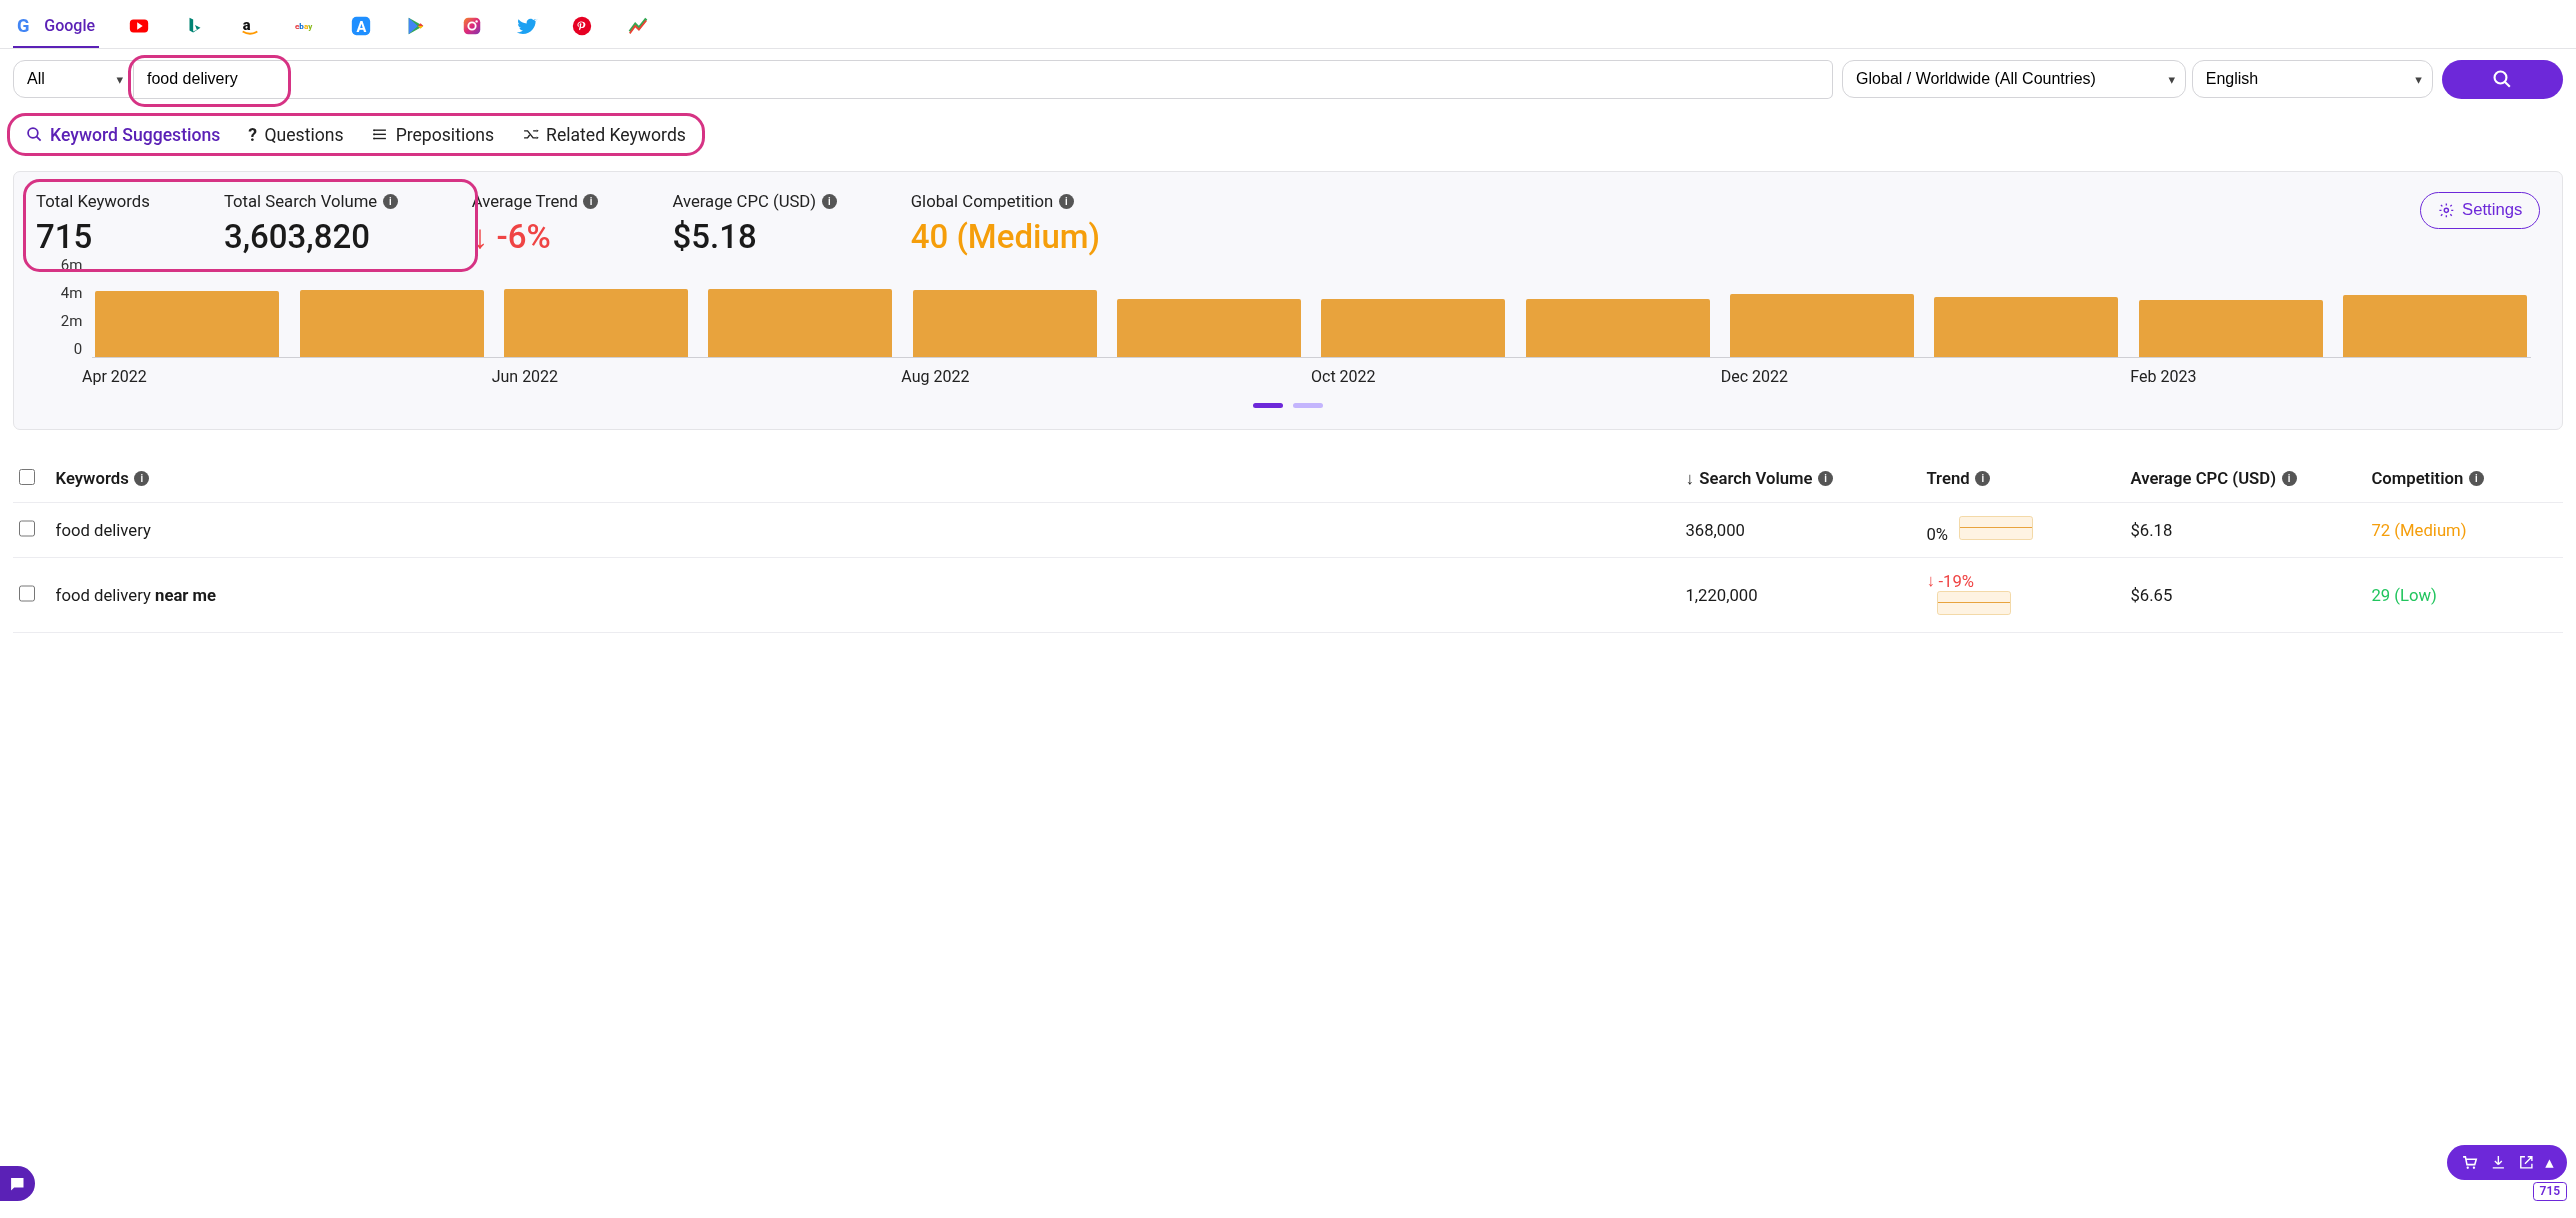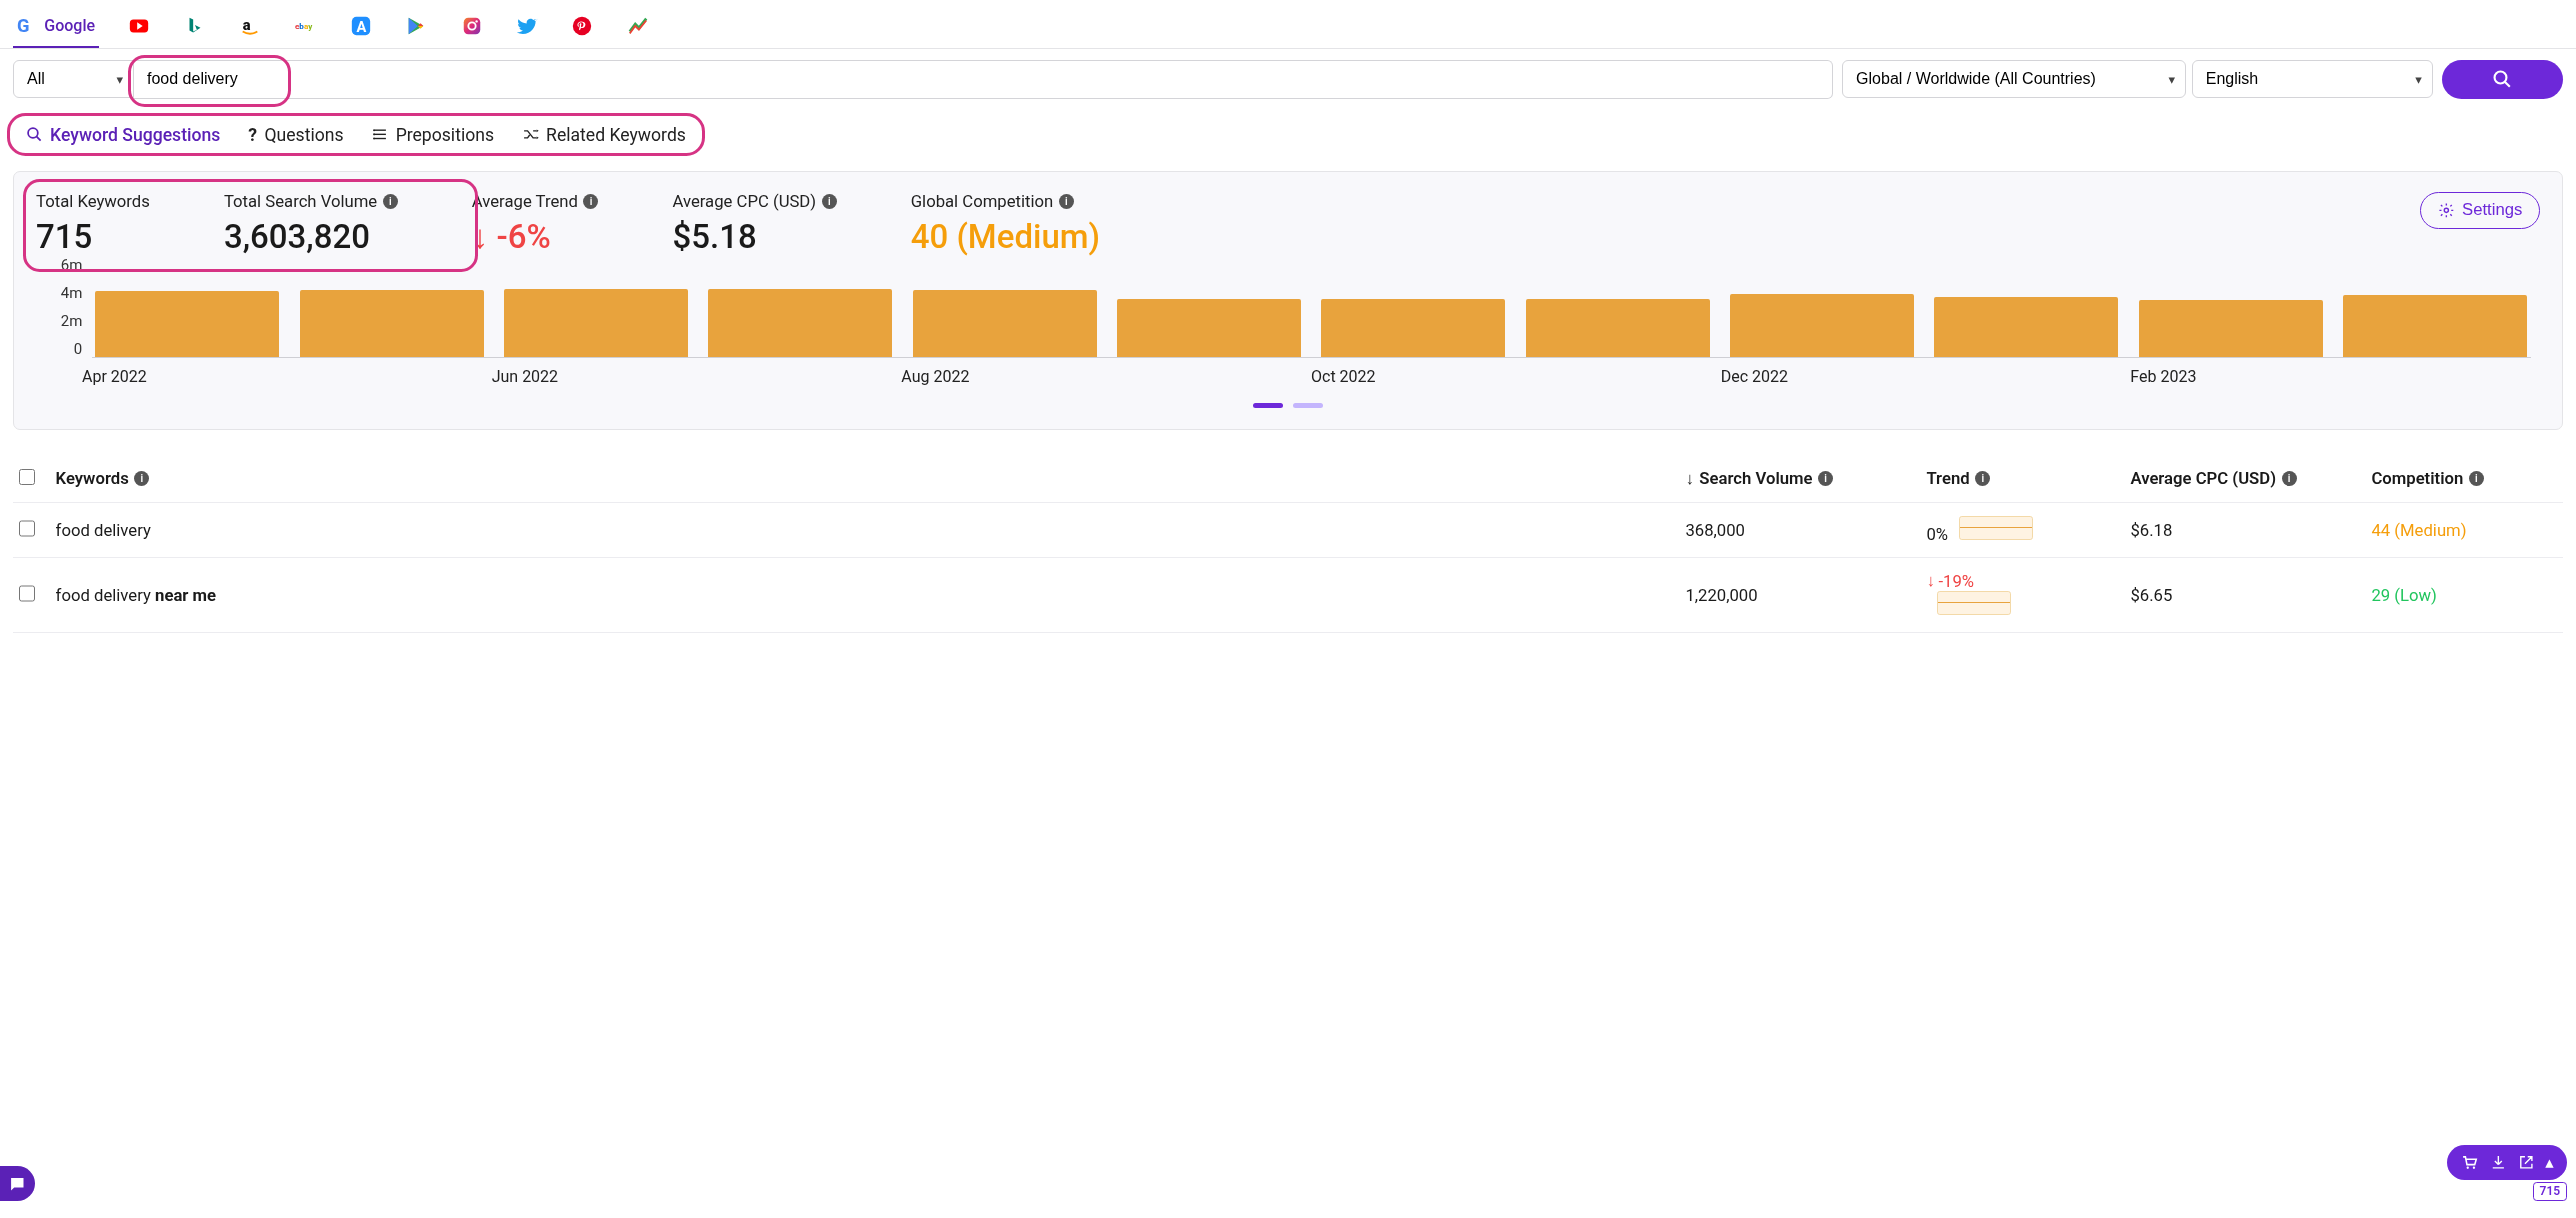--- a/index.html
+++ b/index.html
@@ -6,21 +6,21 @@
 body { font-family: -apple-system, BlinkMacSystemFont, "Segoe UI", Roboto, sans-serif; background: #fff; color: #1a1a1a; font-size: 15px; }
 
 
 .engine-tabs { display: flex; gap: 26px; padding: 9.3px 13px 0 13px; border-bottom: 0.9px solid #e4e4e7; align-items: center; }
 .engine-tab { display: flex; align-items: center; gap: 5.6px; padding: 5.6px 3.7px 9.3px 3.7px; cursor: pointer; border-bottom: 2.8px solid transparent; font-size: 16px; }
 .engine-tab.active { border-bottom-color: #5b21b6; color: #5b21b6; font-weight: 500; }
 .engine-icon { width: 22px; height: 22px; display:inline-flex; align-items:center; justify-content:center; }
 
 
 .search-row { display: flex; gap: 0; padding: 11px 13px; align-items: stretch; }
-.sel { border: 0.9px solid #d4d4d8; border-radius: 6px; padding: 9.3px 33px 9.3px 13px; font-size: 16px; background: #fff; appearance: none; position: relative; }
+.sel { border: 0.9px solid #d4d4d8; border-radius: 12px; padding: 9.3px 33px 9.3px 13px; font-size: 16px; background: #fff; appearance: none; position: relative; }
 .sel-wrap { position: relative; display: inline-block; }
 .sel-wrap::after { content: "▾"; position: absolute; right: 11px; top: 50%; transform: translateY(-50%); pointer-events: none; color: #444; font-size: 13px; }
 .sel-all { width: 121px; border-top-right-radius:0; border-bottom-right-radius:0; }
 .search-input-wrap { flex: 1; position: relative; }
 .search-input { width: 100%; height: 100%; border: 0.9px solid #d4d4d8; border-left: none; border-radius: 0 5.6px 5.6px 0; padding: 9.3px 13px; font-size: 16px; }
 .hl-box { position: absolute; border: 3.7px solid #d63384; border-radius: 16.7px; pointer-events: none; }
 .hl-search { left: -5.6px; top: -5.6px; width: 163px; height: 52px; }
 .sel-region { width: 344px; margin-left: 9.3px; }
 .sel-lang { width: 241px; margin-left: 5.6px; }
 .search-btn { background: #6d28d9; color: #fff; border: none; border-radius: 22px; width: 121px; margin-left: 9.3px; cursor: pointer; display:flex; align-items:center; justify-content:center; }
@@ -351,21 +351,21 @@
         <i class="info-i">i</i>
       </div>
   </div>
   <div id="tbody">
       <div class="trow">
         <div><input type="checkbox" class="cb" style=""></div>
         <div>food delivery<span class="bold"></span></div>
         <div>368,000</div>
         <div><span>0%</span><span class="spark"></span></div>
         <div>$6.18</div>
-        <div class="cell-comp-med">44 (Medium)</div>
+        <div class="cell-comp-med">72 (Medium)</div>
       </div>
       <div class="trow">
         <div><input type="checkbox" class="cb" style=""></div>
         <div>food delivery <span class="bold">near me</span></div>
         <div>1,220,000</div>
         <div><span class="cell-trend-neg"><span>↓</span> -19%</span><span class="spark"></span></div>
         <div>$6.65</div>
         <div class="cell-comp-low">29 (Low)</div>
       </div>
     </div>

